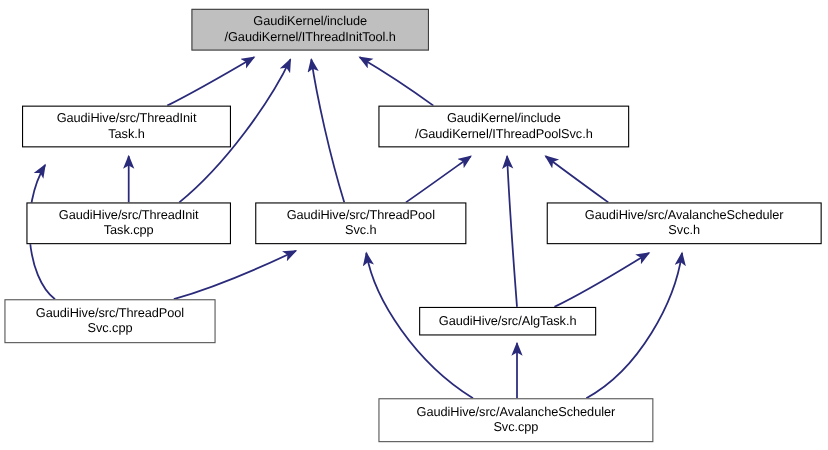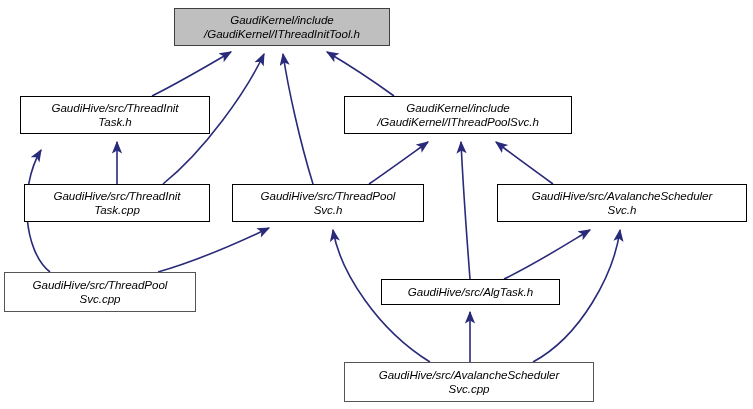--- a/index.html
+++ b/index.html
@@ -31,21 +31,20 @@
     color: #000000;
     display: flex;
     align-items: center;
     justify-content: center;
     text-align: center;
     line-height: 1.18;
     font-size: 11.6px;
     letter-spacing: -0.05px;
     white-space: pre-line;
     z-index: 3;
-    font-style: italic;
   }
   .node.highlight {
     background: #bfbfbf;
     border: 1px solid #404040;
   }
   .node.thick {
     border: 1px solid #555555;
   }
   .node-label {
     display: block;
@@ -90,18 +89,18 @@
       <div class="node" style="left: 344px; top: 96px; width: 228px; height: 38px;"><span class="node-label">GaudiKernel/include
 /GaudiKernel/IThreadPoolSvc.h</span></div>
       <div class="node" style="left: 24px; top: 184px; width: 186px; height: 38px;"><span class="node-label">GaudiHive/src/ThreadInit
 Task.cpp</span></div>
       <div class="node" style="left: 232px; top: 184px; width: 192px; height: 38px;"><span class="node-label">GaudiHive/src/ThreadPool
 Svc.h</span></div>
       <div class="node" style="left: 497px; top: 184px; width: 250px; height: 38px;"><span class="node-label">GaudiHive/src/AvalancheScheduler
 Svc.h</span></div>
       <div class="node thick" style="left: 4px; top: 272px; width: 192px; height: 40px;"><span class="node-label">GaudiHive/src/ThreadPool
 Svc.cpp</span></div>
-      <div class="node" style="left: 381px; top: 279px; width: 179px; height: 26px;"><span class="node-label">GaudiHive/src/AlgTask.h</span></div>
+      <div class="node" style="left: 381px; top: 279px; width: 161px; height: 26px;"><span class="node-label">GaudiHive/src/AlgTask.h</span></div>
       <div class="node thick" style="left: 344px; top: 362px; width: 250px; height: 40px;"><span class="node-label">GaudiHive/src/AvalancheScheduler
 Svc.cpp</span></div>
     </div>
 
 </div>
 
 </body></html>

